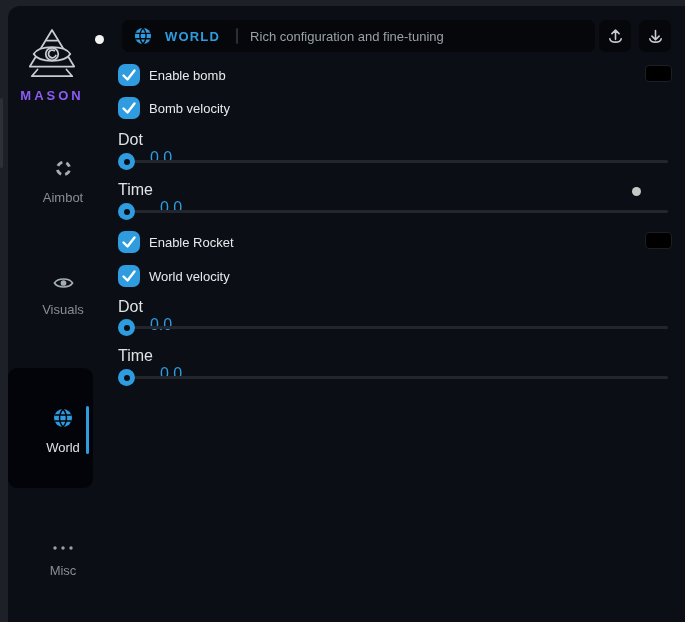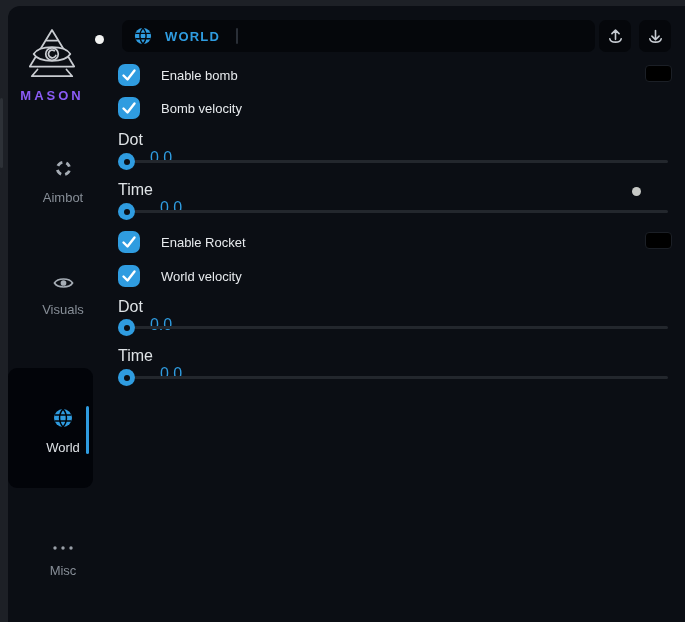--- a/index.html
+++ b/index.html
@@ -35,21 +35,21 @@
   .icon-btn { position: absolute; top: 20px; width: 32px; height: 32px; background: #05070b;
               border-radius: 7px; display: flex; align-items: center; justify-content: center;
               cursor: pointer; }
 
   
   .toggle-row { position: absolute; left: 118px; height: 22px; display: flex;
                 align-items: center; }
   .checkbox { width: 22px; height: 22px; border-radius: 7px; background: #2f9ce0;
               display: flex; align-items: center; justify-content: center; cursor: pointer;
               flex: 0 0 auto; }
-  .toggle-label { margin-left: 21px; font-size: 13px; color: #e7eaed; text-align: right; }
+  .toggle-label { margin-left: 9px; font-size: 13px; color: #e7eaed; text-align: right; }
   .swatch { position: absolute; width: 27px; height: 17px; background: #000;
             border: 1px solid #1b1f26; border-radius: 4px; cursor: pointer; }
   .slider-label { position: absolute; left: 118px; height: 16px; display: flex;
                   align-items: center; gap: 7px; font-size: 16px; }
   .slider-name { color: #dfe3e6; }
   .slider-value { color: #2f9ce0; margin-top: 36px; }
   .track { position: absolute; left: 118px; width: 550px; height: 3px; background: #23272d;
            border-radius: 2px; cursor: pointer; }
   .handle { position: absolute; left: 118px; width: 17px; height: 17px; border-radius: 50%;
             background: #2f9ce0; cursor: pointer; }
@@ -115,20 +115,21 @@
     <div class="nav-label">Misc</div>
   </div>
 
   <div class="header-bar">
     <svg width="18" height="18" viewBox="0 0 20 20">
       <circle cx="10" cy="10" r="9" fill="#2f9ce0"></circle>
       <path d="M10 1 a 13.5 13.5 0 0 0 0 18 M10 1 a 13.5 13.5 0 0 1 0 18 M1.5 7 h17 M1.5 13 h17" stroke="#05070b" stroke-width="1.5" fill="none"></path>
     </svg>
     <span class="header-tab">WORLD</span>
     <span class="header-sep"></span>
+    <span class="header-desc">Rich configuration and fine-tuning</span>
   </div>
 
   <div class="icon-btn" style="left:599px">
     <svg width="17" height="17" viewBox="0 0 18 18">
       <g fill="none" stroke="#c7ccd2" stroke-width="1.7" stroke-linecap="round" stroke-linejoin="round">
         <path d="M9 12 V2.6 M5.2 6 L9 2.2 L12.8 6"></path>
         <path d="M3 11.5 c1 4.6 11 4.6 12 0"></path>
       </g>
     </svg>
   </div>

